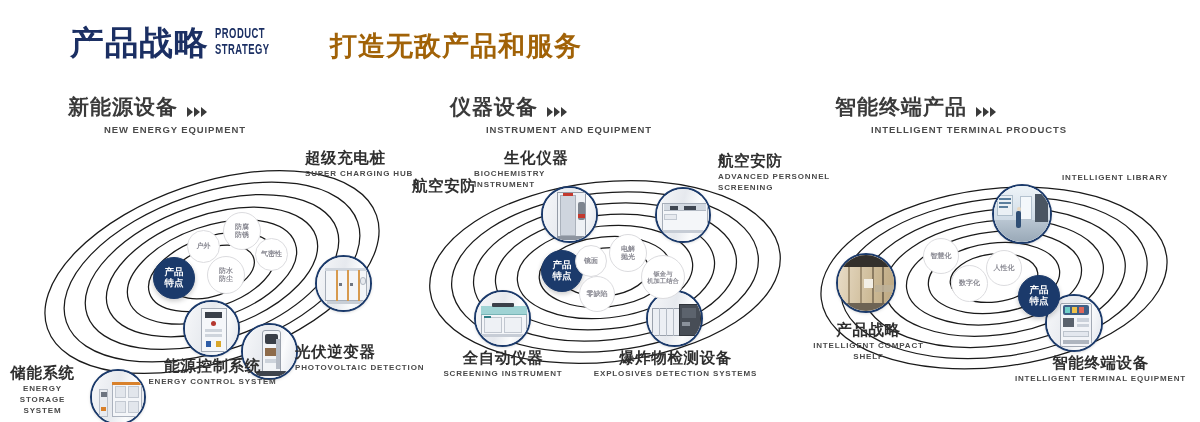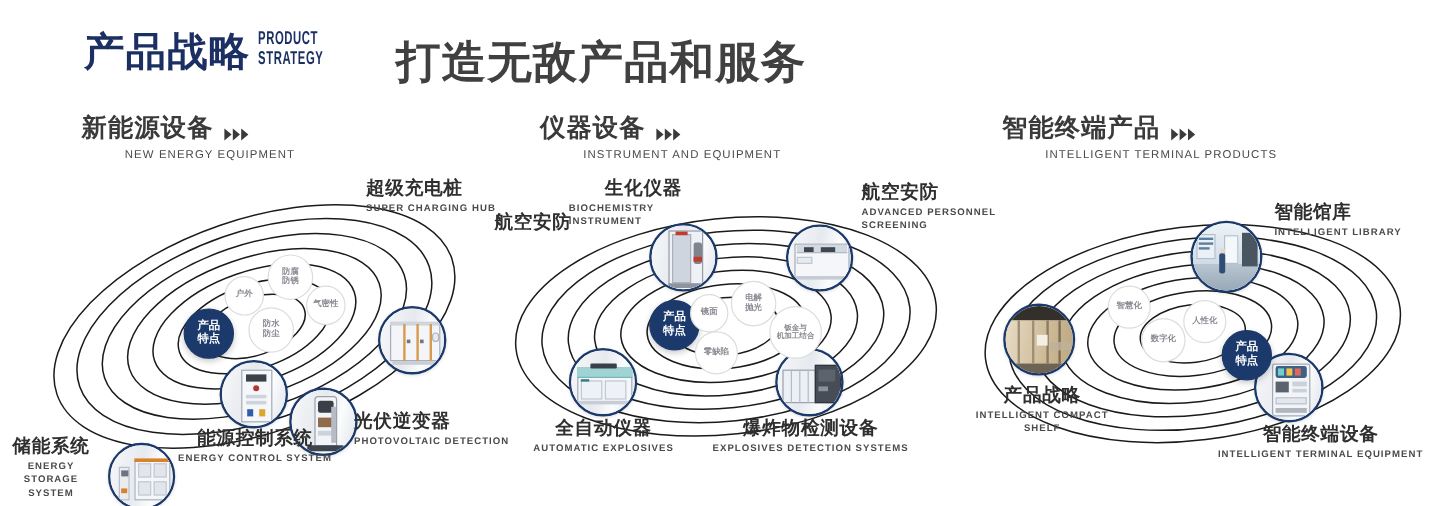--- a/index.html
+++ b/index.html
@@ -21,37 +21,37 @@
   }
   .hdr-en{
     margin-left:9px;margin-bottom:2px;
     font-size:11.5px;font-weight:700;color:#1b2f63;
     line-height:11.5px;letter-spacing:.6px;
     transform:scaleY(1.35) scaleX(.82);transform-origin:left bottom;
   }
   .hdr-en div{white-space:nowrap;}
   .hdr-sub{
     position:absolute;left:330px;top:33px;
-    font-size:37px;font-weight:700;color:#404040;letter-spacing:1px;line-height:1;
+    font-size:27px;font-weight:700;color:#a16207;letter-spacing:1px;line-height:1;
   }
 
   
   .sect{position:absolute;}
   .sect .cn{
     font-size:21px;font-weight:700;color:#3a3a3a;letter-spacing:1px;
     line-height:1;display:flex;align-items:flex-end;white-space:nowrap;
   }
   .chev{margin-left:9px;display:inline-flex;align-items:center;gap:1px;}
   .chev i{
     width:0;height:0;display:inline-block;
     border-top:5px solid transparent;border-bottom:5px solid transparent;
     border-left:6px solid #3a3a3a;font-style:normal;
   }
   .sect .en{
-    margin-top:7px;font-size:9.5px;font-weight:400;color:#4a4a4a;
+    margin-top:7px;font-size:9.5px;font-weight:700;color:#4a4a4a;
     letter-spacing:.9px;white-space:nowrap;padding-left:36px;
   }
 
   
   .cluster{position:absolute;}
   .rings{position:absolute;left:0;top:0;}
 
   .node{
     position:absolute;border-radius:50%;
     border:2.2px solid #1b3a6b;background:#ffffff;
@@ -301,21 +301,21 @@
         <div class="mach" style="left:5px;top:14px;width:46px;height:9px;background:#9fd3d4;border-bottom:1px solid #79b4b6;"></div>
         <div class="mach" style="left:16px;top:11px;width:22px;height:4px;background:#3a4049;border-radius:1px;"></div>
         <div class="mach" style="left:8px;top:25px;width:18px;height:16px;background:#eef1f5;border:1px solid #c1c7d0;"></div>
         <div class="mach" style="left:28px;top:25px;width:18px;height:16px;background:#eef1f5;border:1px solid #c1c7d0;"></div>
         <div class="mach" style="left:8px;top:24px;width:7px;height:2px;background:#2f7f86;"></div>
         <div class="mach" style="left:5px;top:42px;width:46px;height:3px;background:#c7cdd6;"></div>
       </div>
     </div>
     <div class="nlabel c" style="left:23px;top:200px;width:160px;">
       <div class="cn">全自动仪器</div>
-      <div class="en" style="white-space:pre-line;">AUTOMATIC EXPLOSIVES</div>
+      <div class="en" style="white-space:pre-line;">SCREENING INSTRUMENT</div>
     </div>
 
     <div class="feat primary" style="left:141px;top:100px;width:42px;height:42px;font-size:9.5px;">
       <div>
         <div>产品</div>
         <div>特点</div>
       </div>
     </div>
     <div class="feat" style="left:175px;top:95px;width:32px;height:32px;font-size:7px;white-space:pre-line;">镜面</div>
     <div class="feat" style="left:209px;top:84px;width:38px;height:38px;font-size:7px;white-space:pre-line;">电解
@@ -347,21 +347,20 @@
         <div class="mach" style="left:5px;top:12px;width:12px;height:2px;background:#5b7f9e;"></div>
         <div class="mach" style="left:5px;top:16px;width:12px;height:2px;background:#5b7f9e;"></div>
         <div class="mach" style="left:5px;top:20px;width:9px;height:2px;background:#5b7f9e;"></div>
         <div class="mach" style="left:26px;top:10px;width:12px;height:24px;background:#f4f8fb;border:1px solid #b4c2cf;"></div>
         <div class="mach" style="left:41px;top:8px;width:13px;height:28px;background:#4a5562;"></div>
         <div class="mach" style="left:22px;top:25px;width:5px;height:17px;background:#2f4e74;border-radius:2px;"></div>
         <div class="mach" style="left:22.5px;top:21px;width:4px;height:4px;border-radius:50%;background:#e8d7c0;"></div>
       </div>
     </div>
     <div class="nlabel" style="left:272px;top:20px;width:130px;">
-      <div class="cn">智能馆库</div>
       <div class="en" style="white-space:pre-line;">INTELLIGENT LIBRARY</div>
     </div>
 
     <div class="node" style="left:255px;top:144px;width:58px;height:58px;">
       <div class="art sheen">
         <div class="mach" style="left:13px;top:7px;width:32px;height:44px;background:#f2f4f8;border:1px solid #a2a9b4;border-radius:2px;"></div>
         <div class="mach" style="left:16px;top:9px;width:26px;height:10px;background:#3f5f86;border-radius:2px;"></div>
         <div class="mach" style="left:18px;top:11px;width:5px;height:6px;background:#6fd0c9;"></div>
         <div class="mach" style="left:25px;top:11px;width:5px;height:6px;background:#f0c24a;"></div>
         <div class="mach" style="left:32px;top:11px;width:5px;height:6px;background:#e0675a;"></div>

